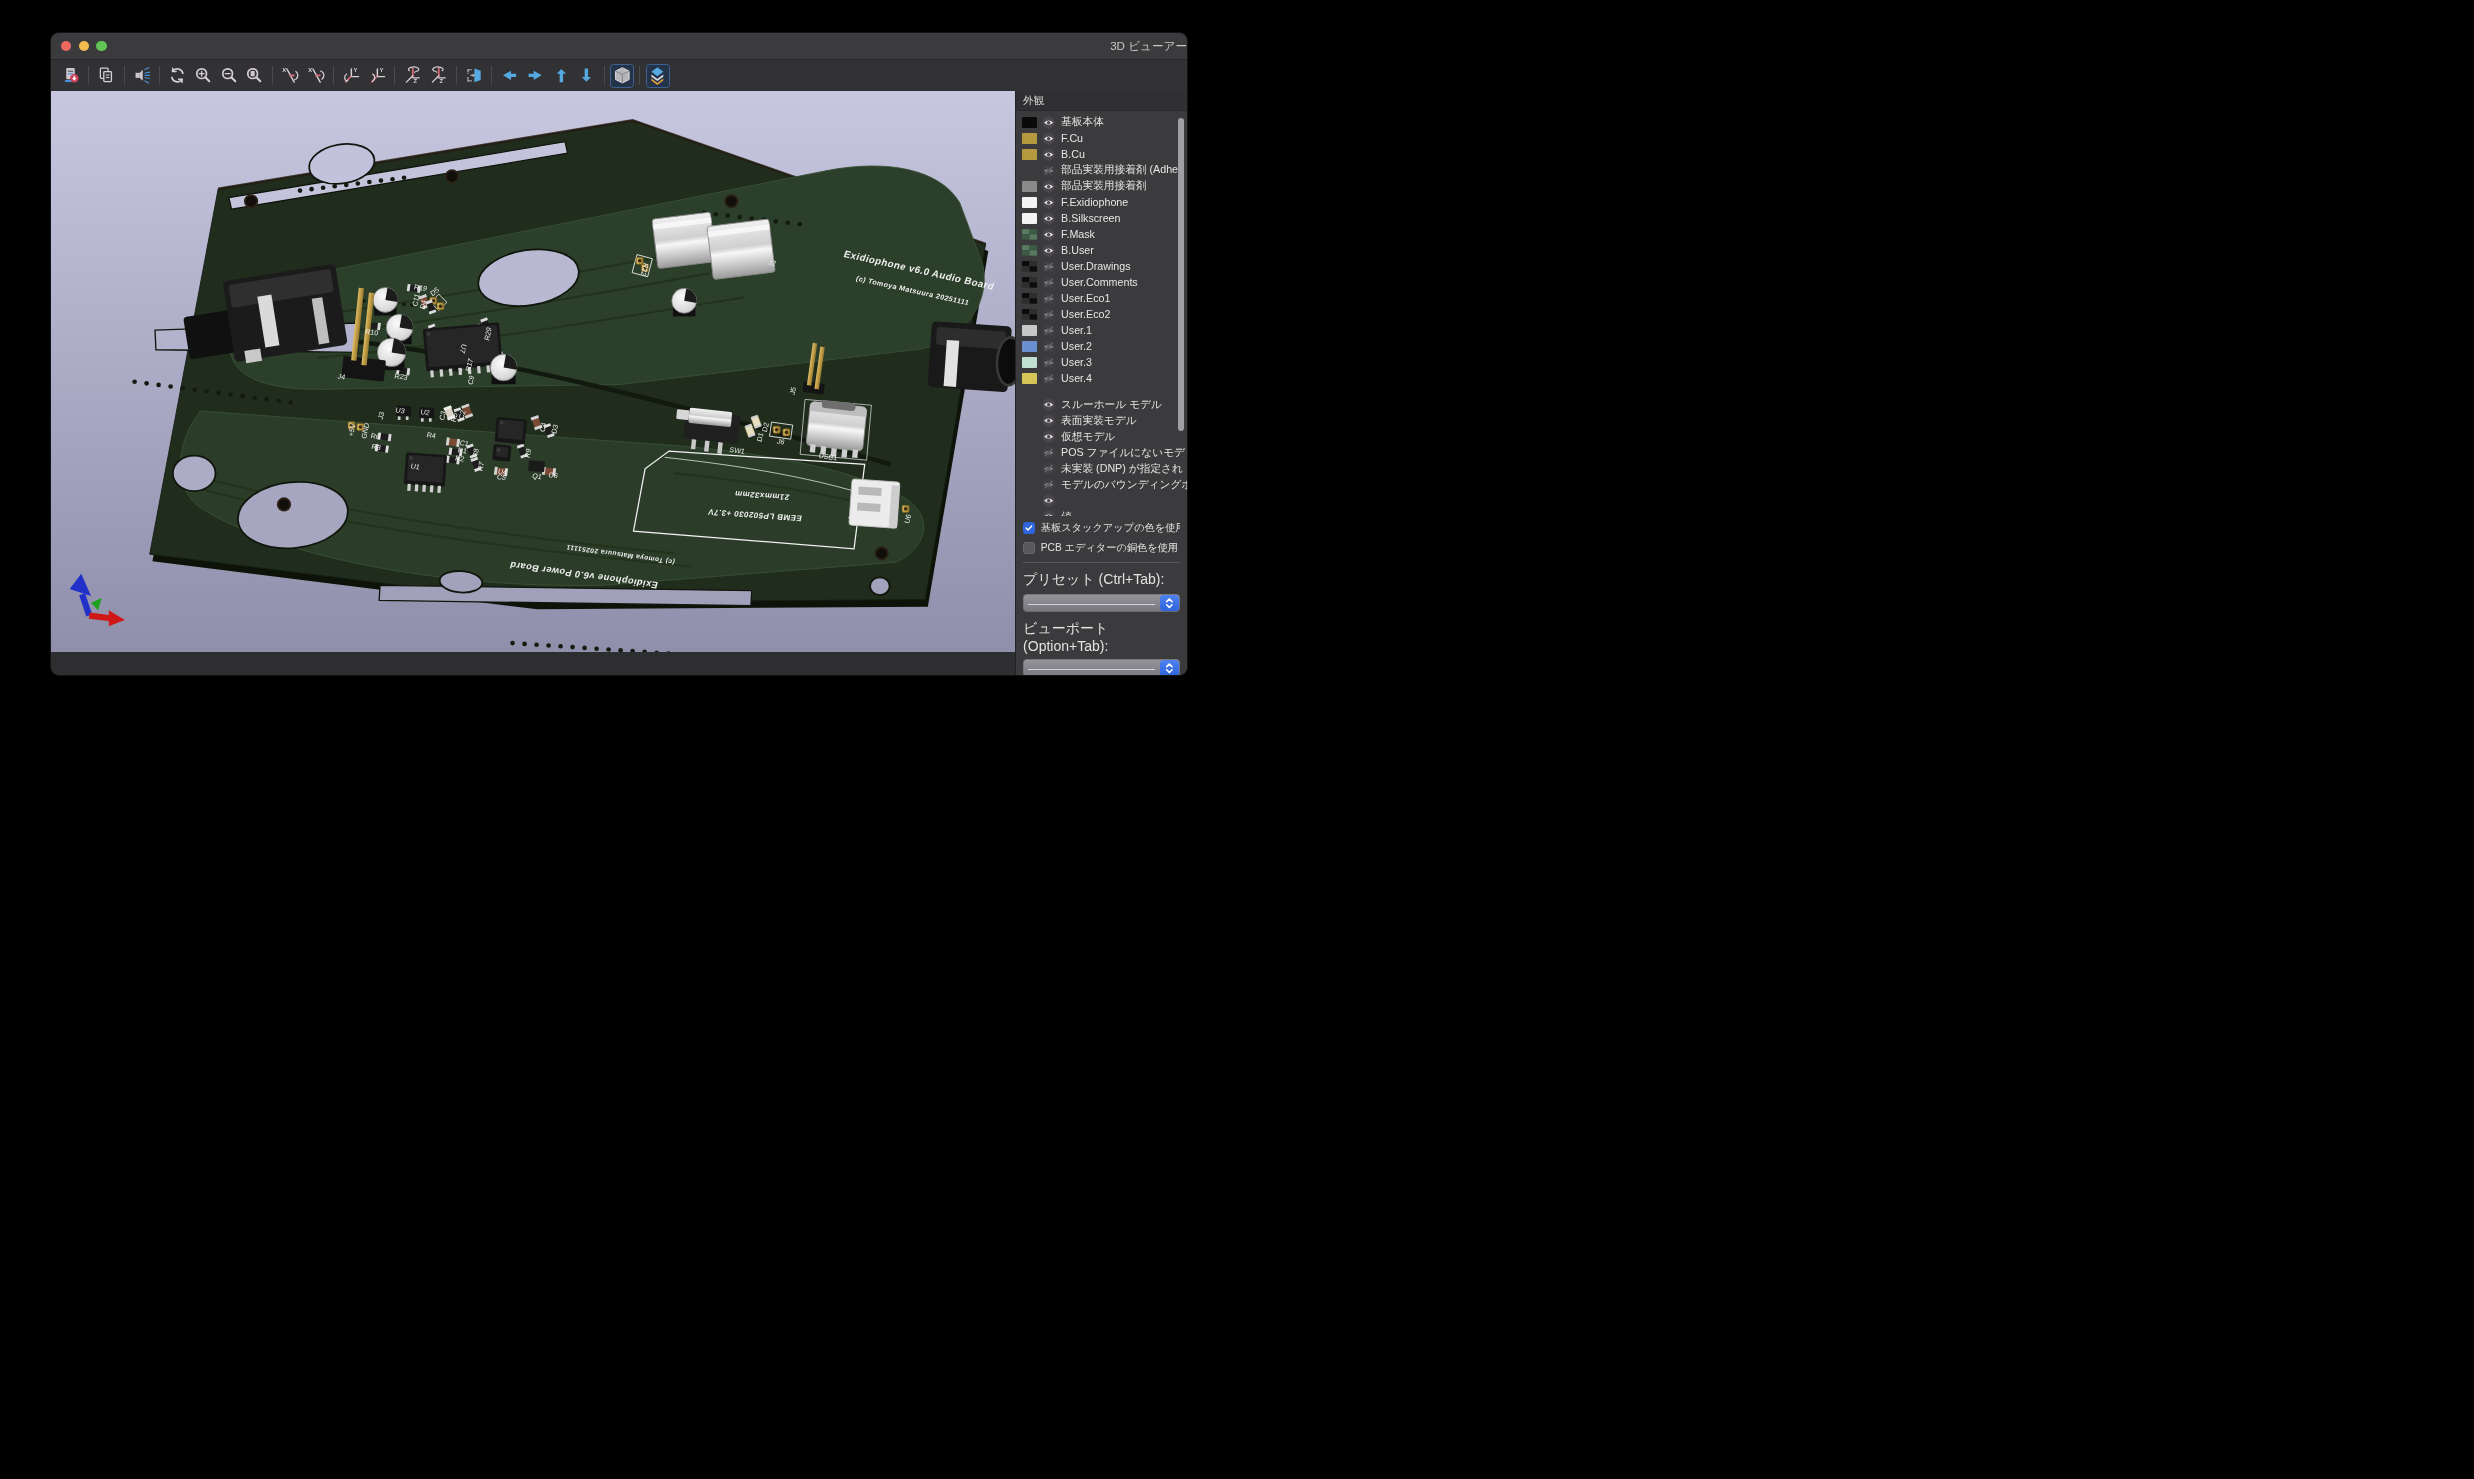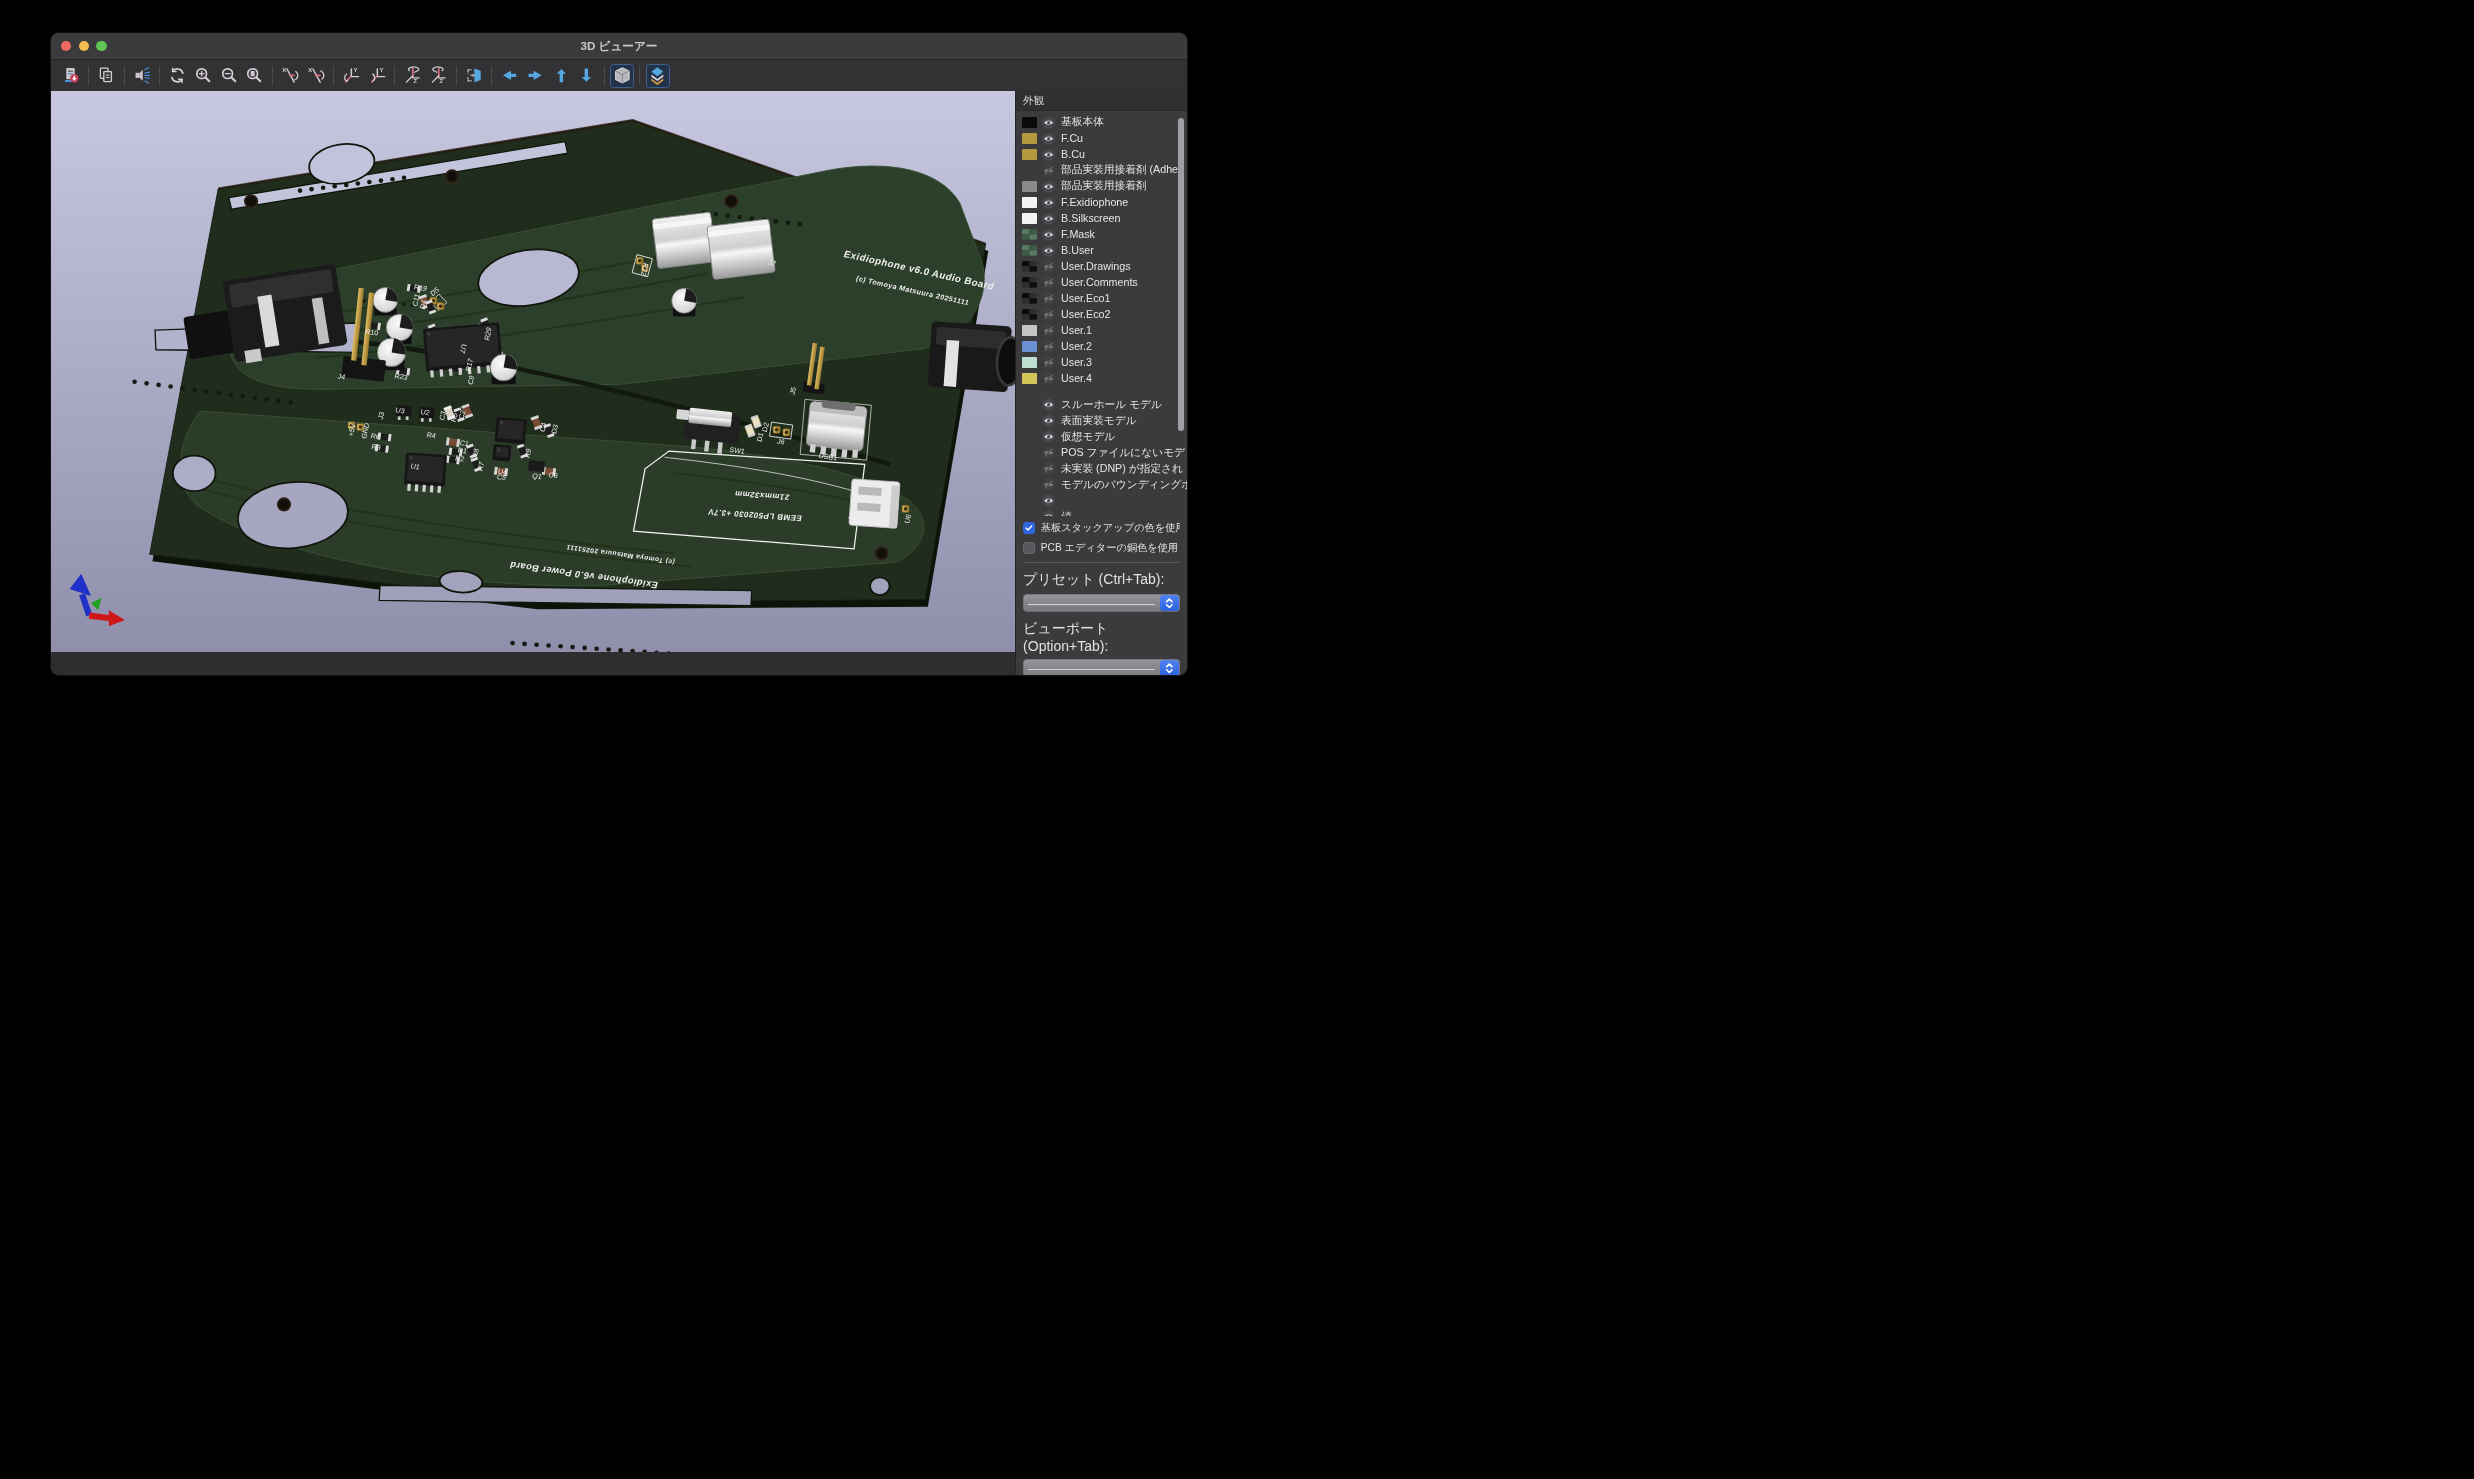--- a/index.html
+++ b/index.html
@@ -6,21 +6,21 @@
   .page{position:relative;width:1237px;height:740px;background:#000;overflow:hidden;
         font-family:"Liberation Sans",sans-serif;-webkit-font-smoothing:antialiased;}
   .window{position:absolute;left:50px;top:32px;width:1138px;height:644px;background:#2e2e30;
           border-radius:9px;overflow:hidden;border:0.9px solid #141416;box-sizing:border-box;
           display:flex;flex-direction:column;}
   
   .titlebar{height:26px;background:#3b3b3d;border-bottom:0.9px solid #262628;position:relative;
             display:flex;align-items:center;flex:0 0 auto;}
   .lights{display:flex;gap:7.1px;padding-left:9.8px;}
   .light{width:10.7px;height:10.7px;border-radius:50%;}
-  .title{position:absolute;left:0;right:0;text-align:center;font-size:11.6px;font-weight:bold;color:#c9c9c9;}
+  .title{position:absolute;left:0;right:0;text-align:right;font-size:11.6px;font-weight:normal;color:#c9c9c9;}
   
   .toolbar{height:31px;background:#323234;display:flex;align-items:center;padding-left:7.1px;flex:0 0 auto;}
   .tgroup{display:flex;align-items:center;}
   .tsep{width:0.9px;height:19.6px;background:#4a4a4d;margin:0 4.4px;}
   .tbtn{width:24px;height:24px;display:flex;align-items:center;justify-content:center;border-radius:3.6px;
         margin:0 0.9px;box-sizing:border-box;}
   .tbtn svg{width:18.7px;height:18.7px;display:block;}
   .tbtn.active{background:#253349;border:0.9px solid #3f618f;}
   
   .content{display:flex;flex:1 1 auto;min-height:0;}

